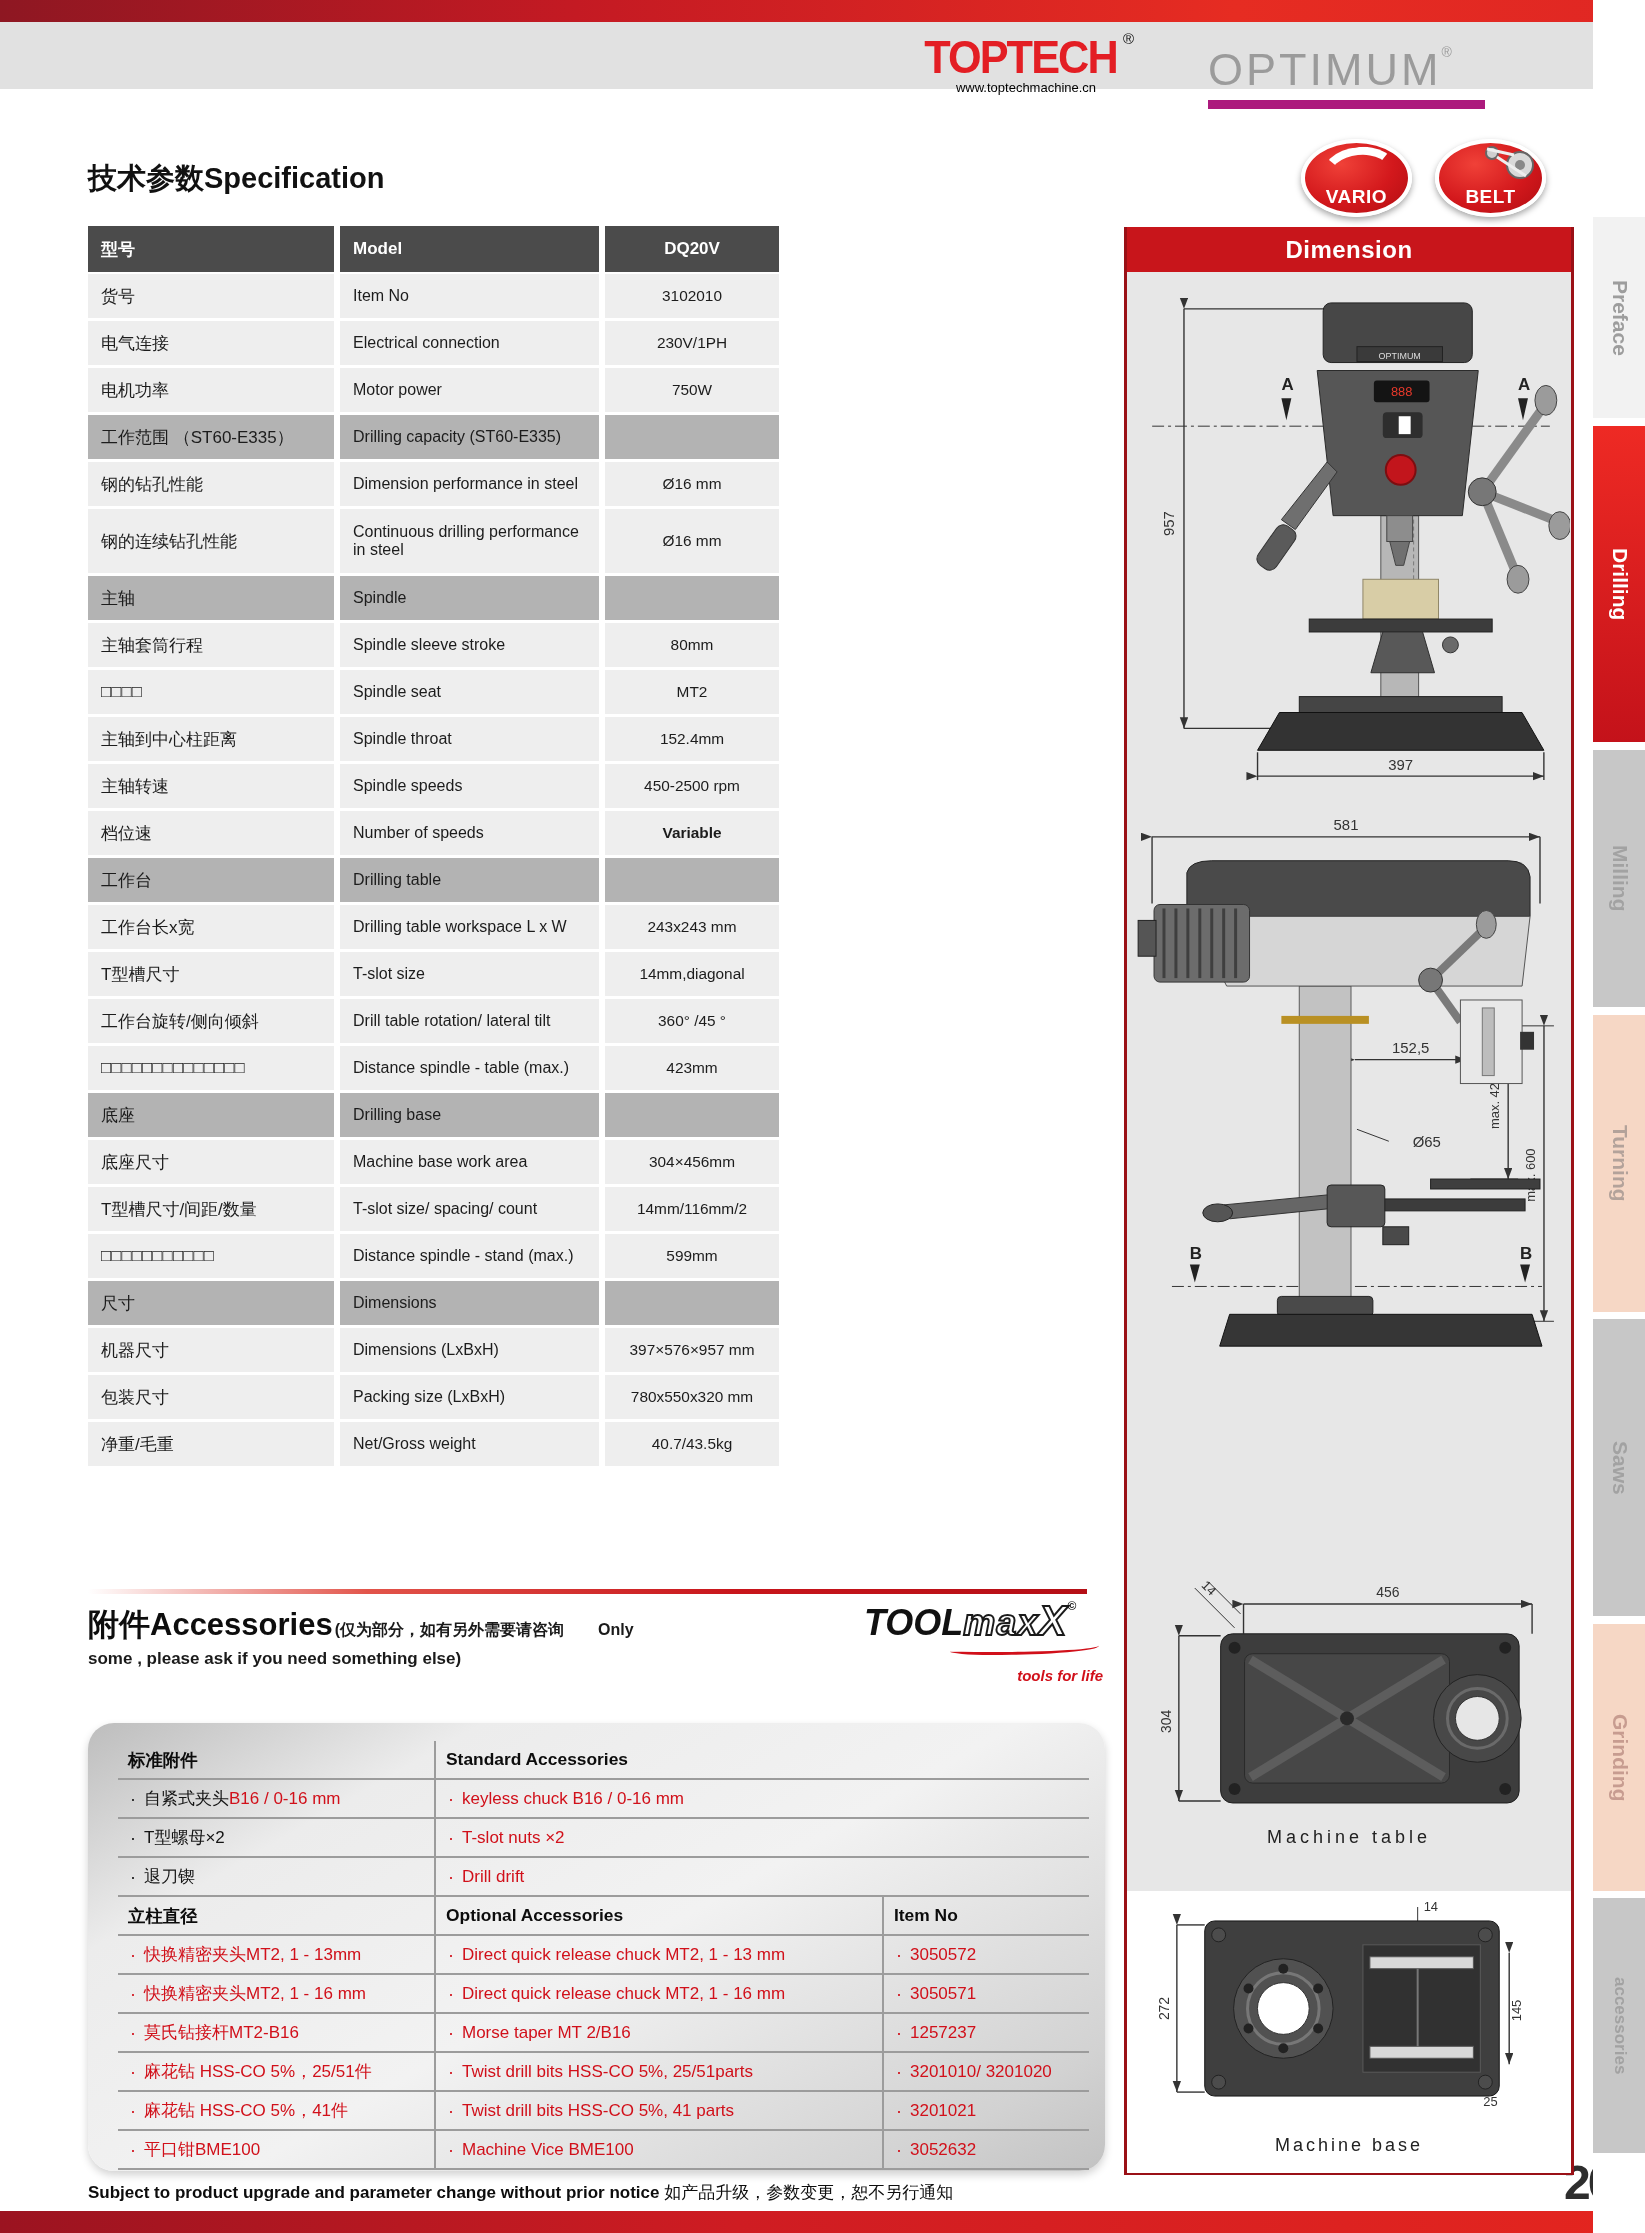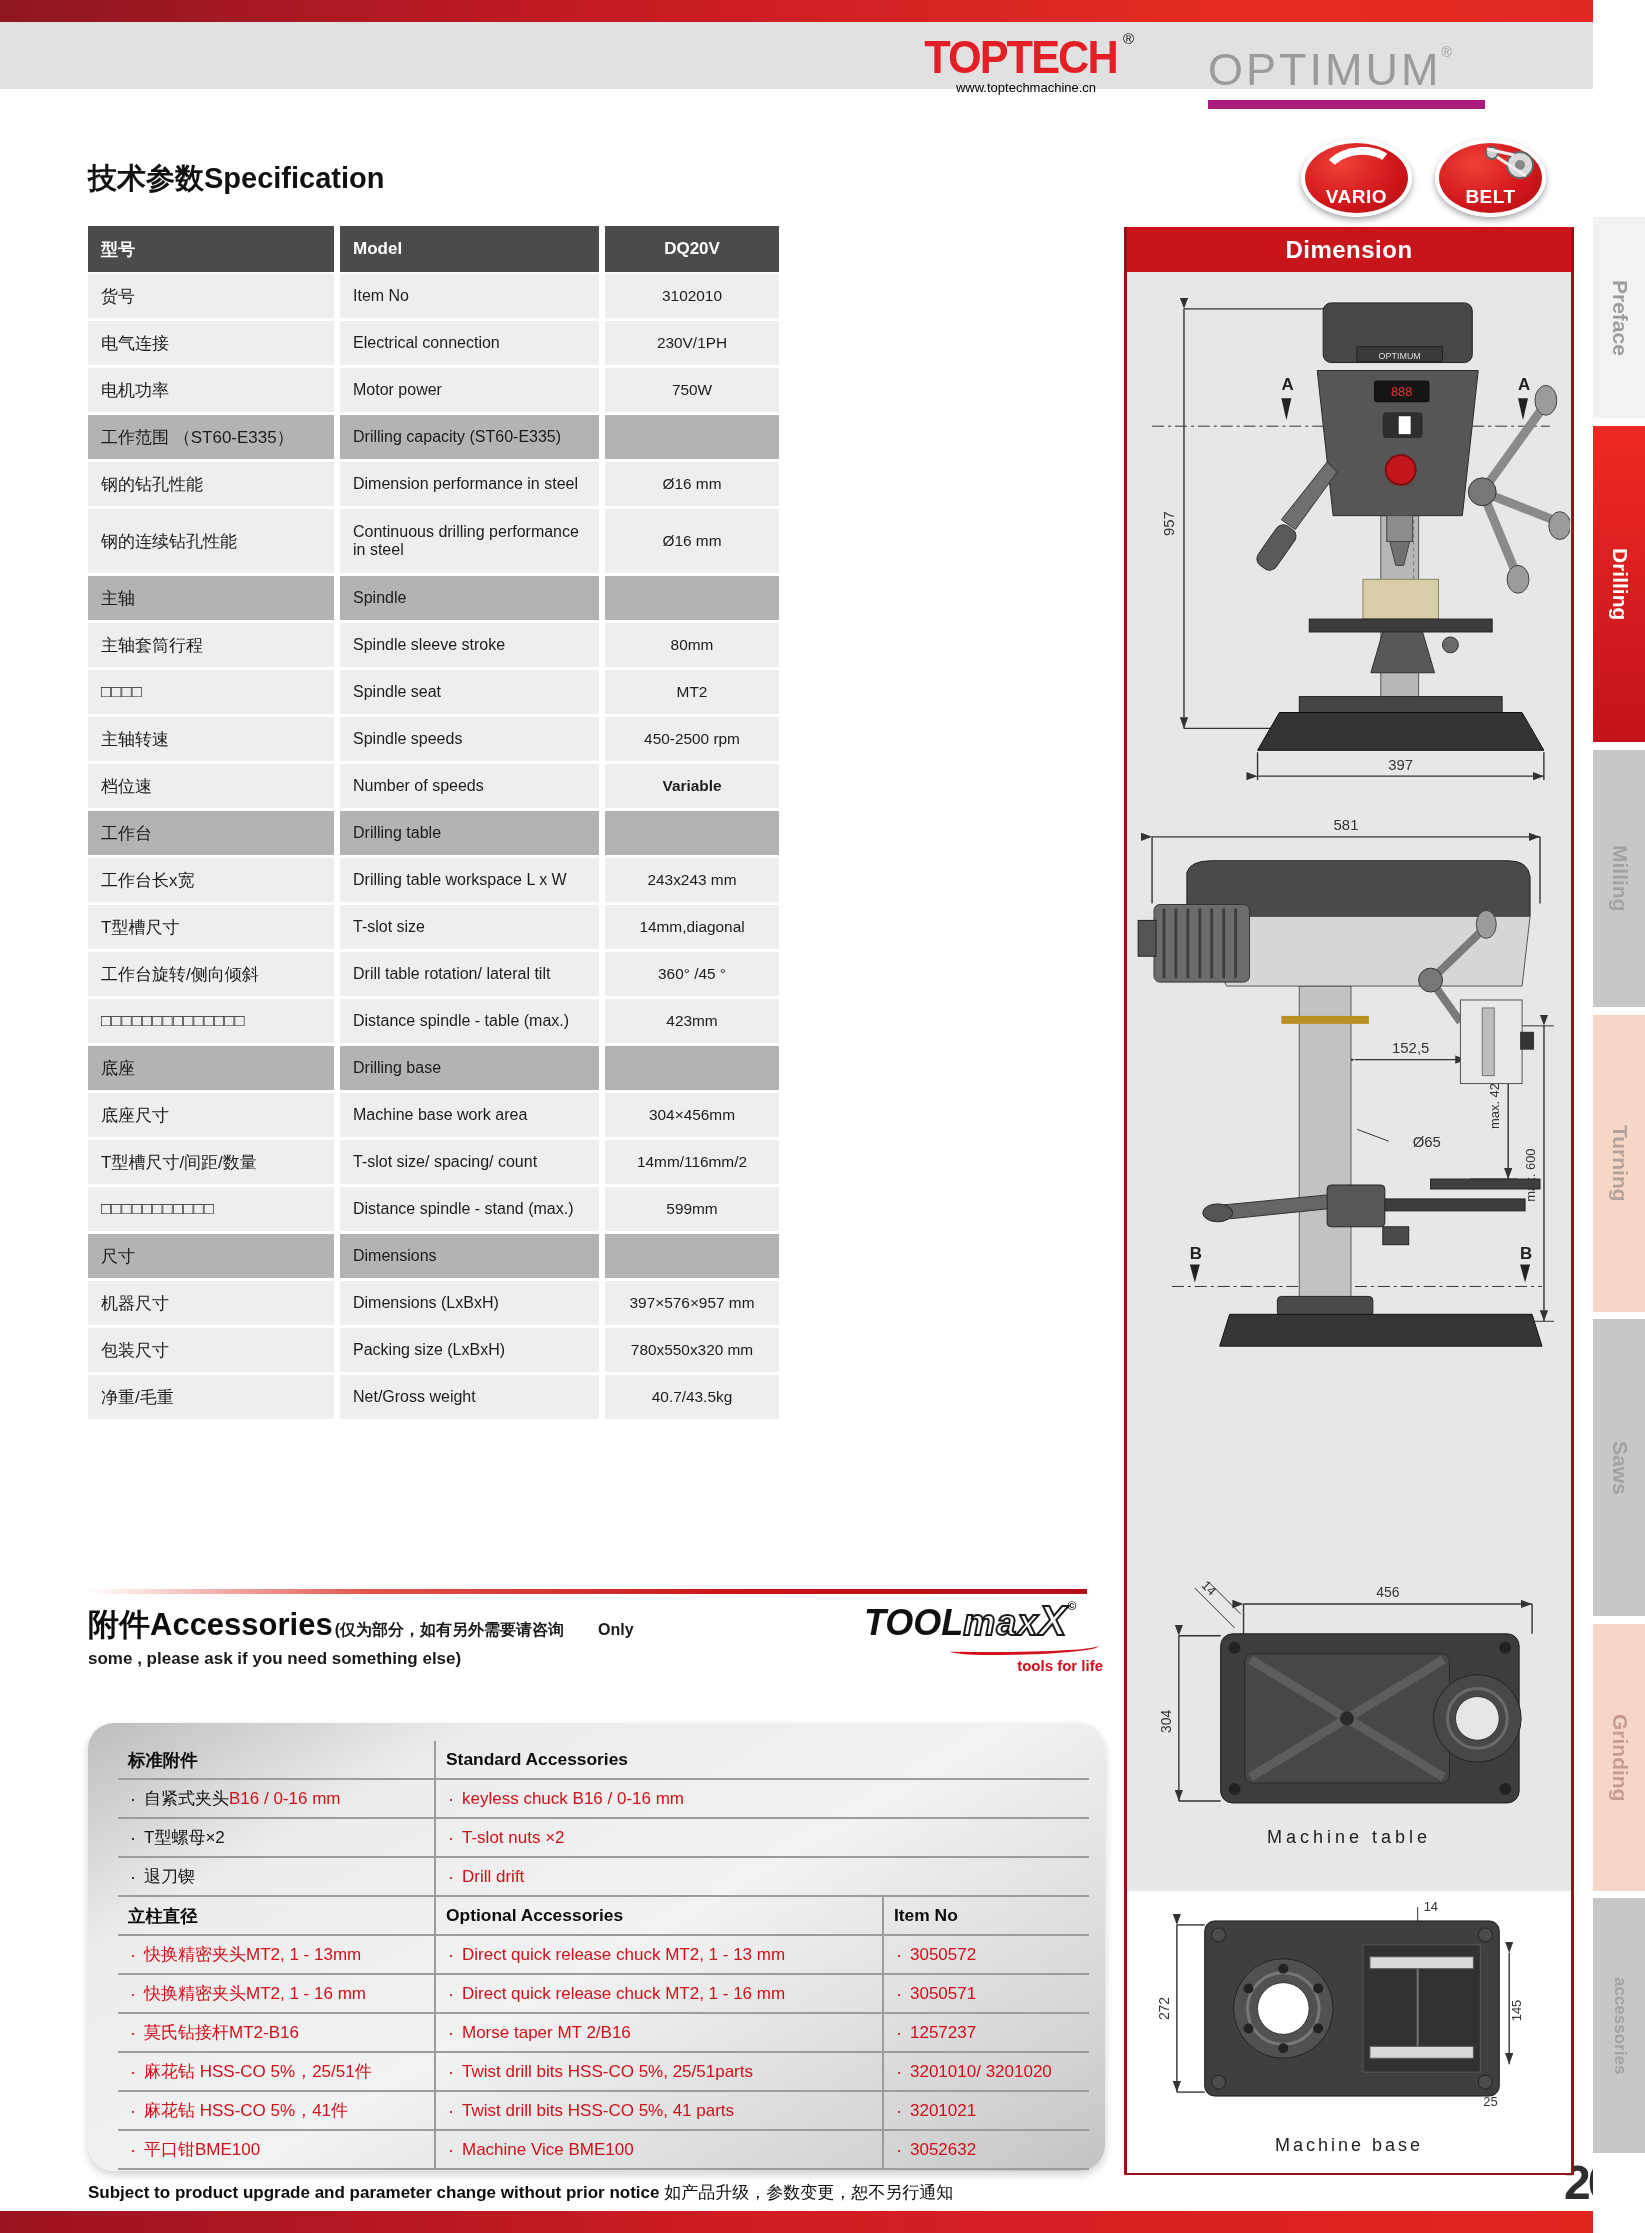--- a/index.html
+++ b/index.html
@@ -47,21 +47,21 @@
   .acc-head .l1{display:flex;align-items:baseline;}
   .acc-title{font-size:31px;font-weight:800;color:#0d0d0d;}
   .acc-note{font-size:16px;font-weight:600;margin-left:2px;}
   .acc-only{font-size:16px;font-weight:600;margin-left:34px;}
   .acc-l2{font-size:17px;font-weight:600;margin-top:3px;}
   .toolmaxx{position:absolute;left:864px;top:1600px;width:239px;}
   .tm-row{font-style:italic;font-weight:800;font-size:36px;color:#111;line-height:1;}
   .tm-outline{color:#fff;-webkit-text-stroke:2px #1a1a1a;letter-spacing:1px;}
   .tm-x{font-size:42px;}
   .tm-reg{font-size:12px;vertical-align:top;-webkit-text-stroke:0;color:#111;font-style:normal;}
-  .tm-tag{font-size:15px;color:#d1101a;text-align:right;margin-top:2px;font-weight:600;}
+  .tm-tag{font-style:italic;font-size:15px;color:#d1101a;text-align:right;margin-top:12px;font-weight:600;}
   .tm-swoosh{width:149px;height:10px;border-bottom:3px solid #d1101a;border-radius:0 0 80% 30%;margin-left:86px;}
   .acc-card{position:absolute;left:88px;top:1723px;width:1017px;height:448px;border-radius:26px;
     background:linear-gradient(150deg,#bdbdbd 0%,#ececec 22%,#f2f2f2 52%,#d2d2d2 88%,#c2c2c2 100%);
     box-shadow:0 4px 8px rgba(0,0,0,.18);}
   .acc-table{position:absolute;left:30px;top:18px;width:971px;}
   .arow{display:grid;grid-template-columns:316px 448px 1fr;border-bottom:2px solid #9c9c9c;height:37px;align-items:center;}
   .arow .c{padding-left:10px;font-size:17px;display:flex;align-items:center;height:100%;}
   .arow .c + .c{border-left:2px solid #9c9c9c;}
   .arow .c.span2{grid-column:2/4;}
   .arow.hd .c{font-weight:bold;color:#0c0c0c;font-size:17.4px;}
@@ -181,20 +181,25 @@
           <div class="cell zh">主轴套筒行程</div>
           <div class="cell en">Spindle sleeve stroke</div>
           <div class="cell val">80mm</div>
         </div>
         <div class="srow data">
           <div class="cell zh">□□□□</div>
           <div class="cell en">Spindle seat</div>
           <div class="cell val">MT2</div>
         </div>
         <div class="srow data">
+          <div class="cell zh">主轴到中心柱距离</div>
+          <div class="cell en">Spindle throat</div>
+          <div class="cell val">152.4mm</div>
+        </div>
+        <div class="srow data">
           <div class="cell zh">主轴转速</div>
           <div class="cell en">Spindle speeds</div>
           <div class="cell val">450-2500 rpm</div>
         </div>
         <div class="srow data">
           <div class="cell zh">档位速</div>
           <div class="cell en">Number of speeds</div>
           <div class="cell val b">Variable</div>
         </div>
         <div class="srow section">

